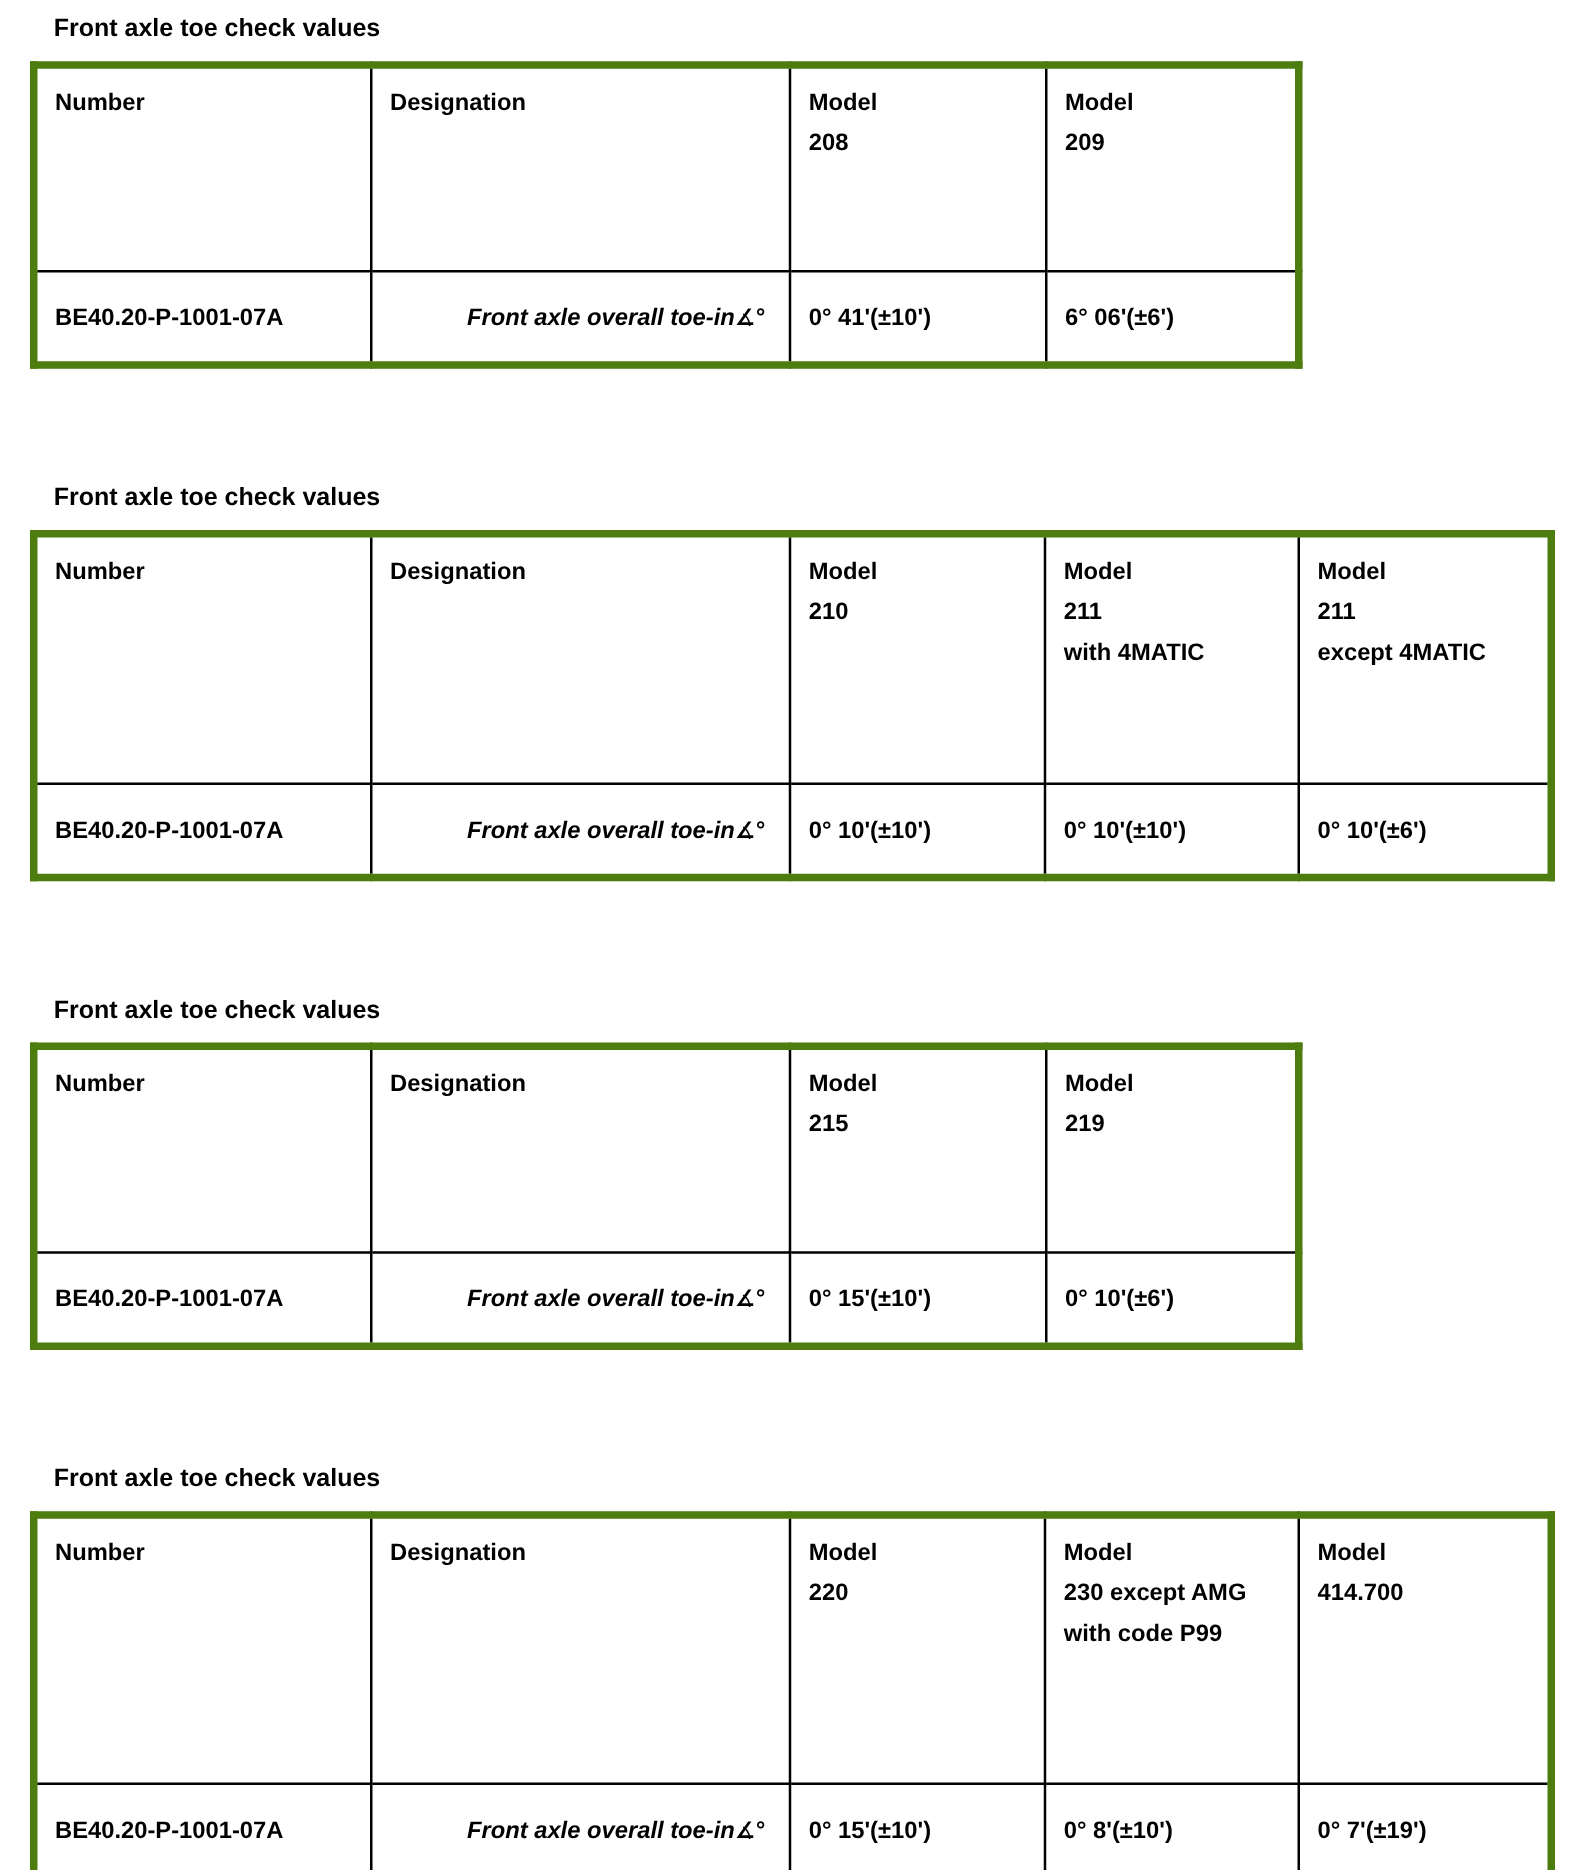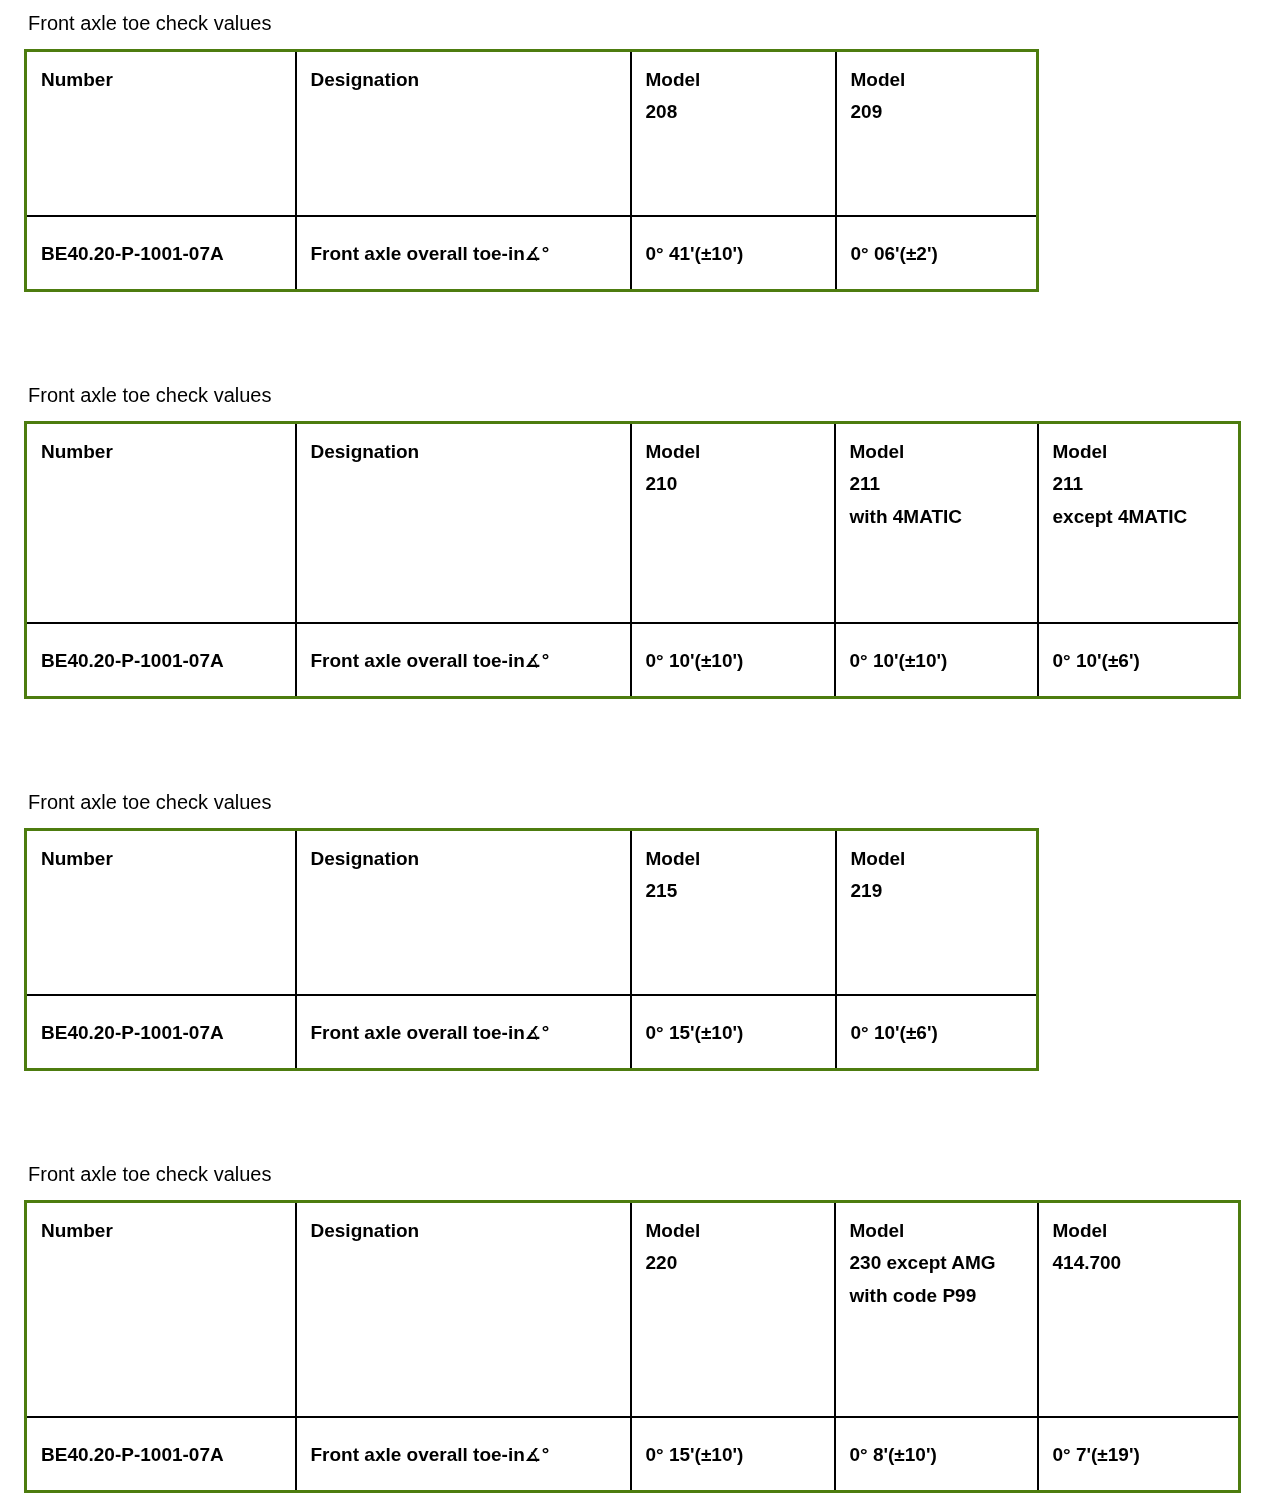--- a/index.html
+++ b/index.html
@@ -11,28 +11,28 @@
   }
   body {
     width: 1264px;
     min-height: 1496px;
     padding: 12px 24px 20px 24px;
   }
   .section { margin-bottom: 60px; }
   .section + .section { margin-top: 92px; }
   .title {
     font-size: 20px;
-    font-weight: normal;
+    font-weight: bold;
     margin-bottom: 14px;
-    margin-left: 4px;
+    margin-left: 19px;
   }
   table.vals {
     border-collapse: collapse;
     table-layout: fixed;
-    border: 3px solid #4d7c0f;
+    border: 6px solid #4d7c0f;
     padding-left: 15px;
   }
   table.t4col { width: 1012px; }
   table.t5col { width: 1214px; }
   table.vals th, table.vals td {
     border: 2px solid #000;
     font-size: 19px;
     font-weight: bold;
     text-align: left;
     padding: 12px 12px 10px 14px;
@@ -44,23 +44,24 @@
   }
   table.vals td {
     vertical-align: middle;
   }
   tr.h165 th { height: 165px; }
   tr.h200 th { height: 200px; }
   tr.h215 th { height: 215px; }
   tr.d75  td { height: 75px; }
   .des-wrap {
     display: flex;
-    justify-content: flex-start;
+    justify-content: flex-end;
     align-items: center;
     width: 100%;
+    font-style: italic;
   }
   .angle {
     padding-right: 6px;
     font-family: "DejaVu Sans", "Liberation Sans", sans-serif;
     font-size: 18px;
   }
 </style>
 </head>
 <body>
 
@@ -84,21 +85,21 @@
     </tr>
     <tr class="d75">
       <td>BE40.20-P-1001-07A</td>
       <td>
         <span class="des-wrap">
           <span>Front axle overall toe-in</span>
           <span class="angle">∡°</span>
         </span>
       </td>
       <td>0° 41'(±10')</td>
-      <td>0° 06'(±2')</td>
+      <td>6° 06'(±6')</td>
     </tr>
   </tbody>
     </table>
 </div>
 
 <div class="section">
   <div class="title">Front axle toe check values</div>
   <table class="vals t5col">
     <colgroup>
       <col style="width:270px">

